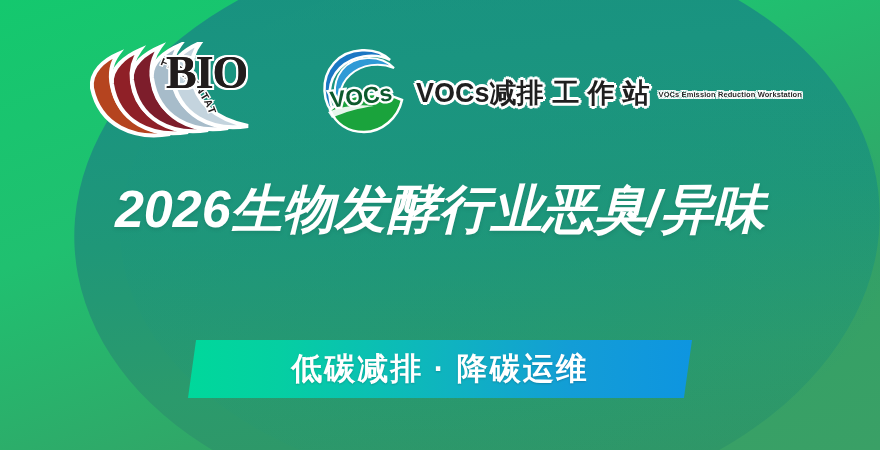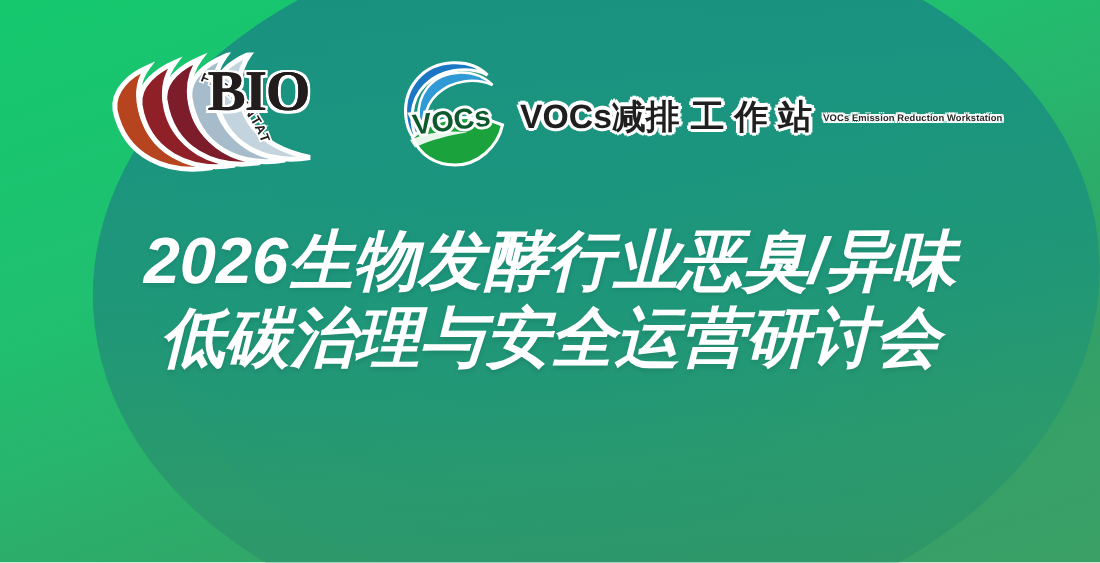--- a/index.html
+++ b/index.html
@@ -226,17 +226,19 @@
         <div class="vocs-line1">VOCs减排</div>
         <div class="vocs-line2">工作站</div>
         <div class="vocs-sub">VOCs Emission Reduction Workstation</div>
       </div>
     </div>
 
   </div>
 
   <div class="title-block">
     <div class="title-line">2026生物发酵行业恶臭/异味</div>
-    <div class="title-line">低碳治理与安全运营研讨会</div>
   </div>
 
+  <div class="subbanner">
+    <span class="subbanner-text">低碳减排 · 降碳运维</span>
+  </div>
 
 </div>
 
 </body></html>

